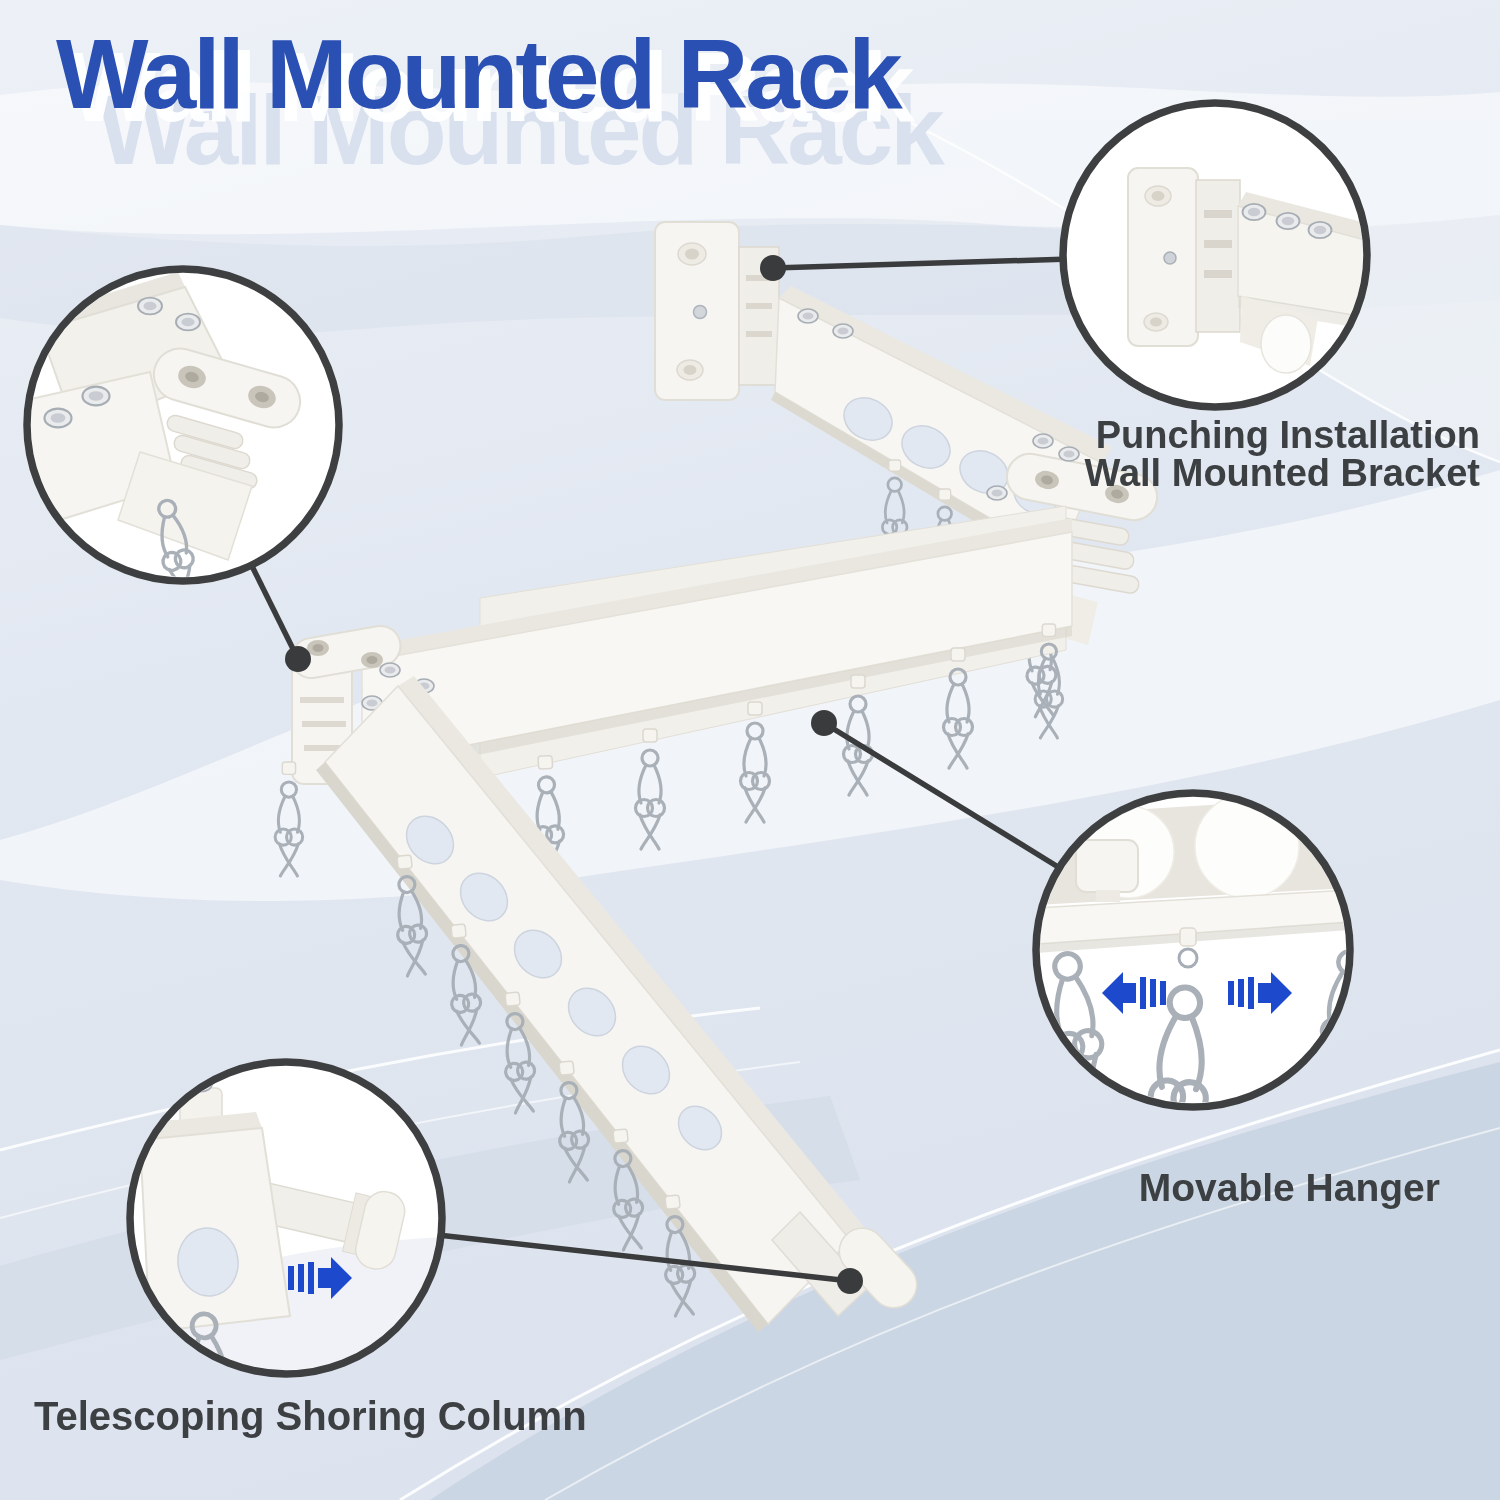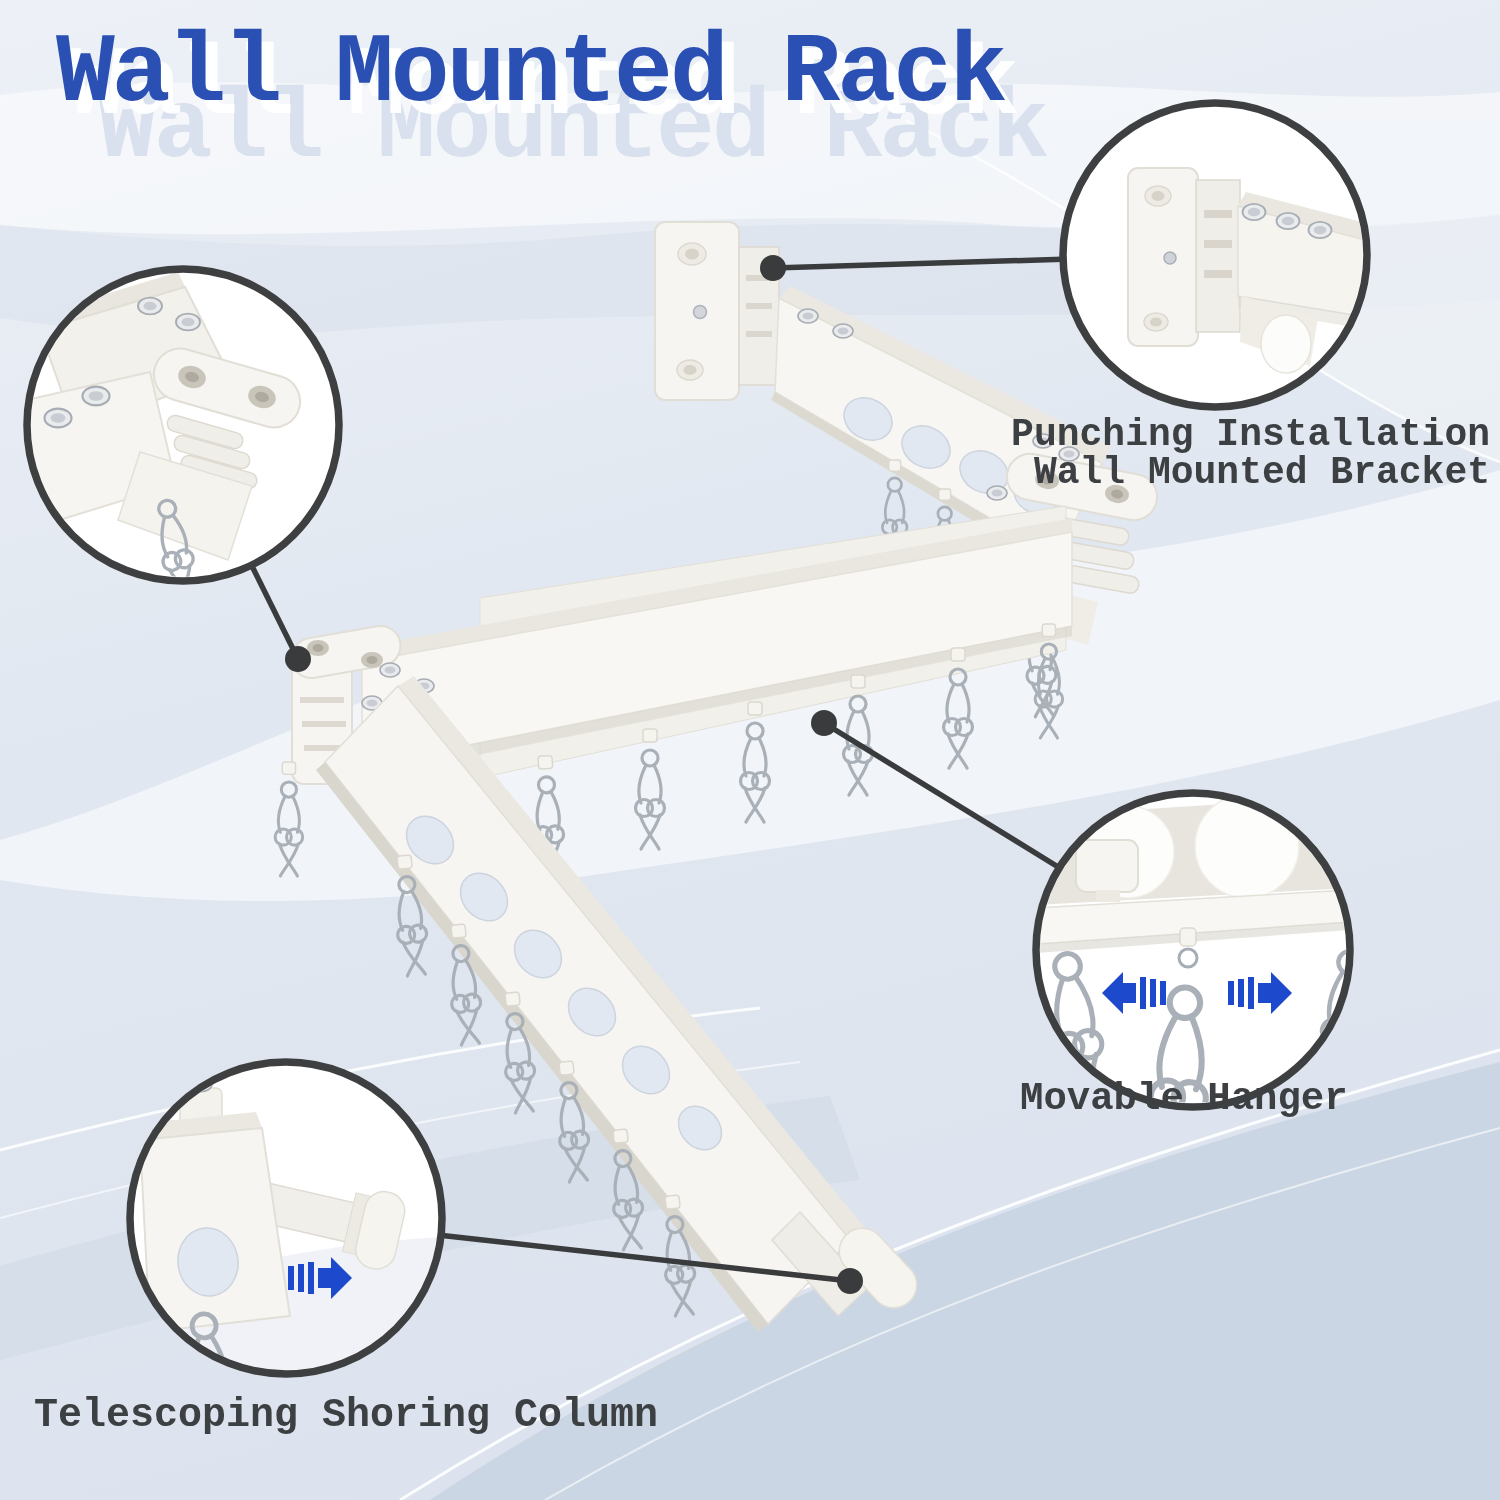--- a/index.html
+++ b/index.html
@@ -1,34 +1,34 @@
 <!DOCTYPE html>
 <html style="--title-blue: #2b50b4; --title-echo: #d9e0ee; --label-gray: #3d4043; --arrow-blue: #1d49cc; --circle-border: #3e3f40; --connector: #3a3b3c;"><head>
 <meta charset="utf-8">
 <style>
   html,body{margin:0;padding:0;background:#dfe5ee;}
   .stage{
     position:relative;width:1500px;height:1500px;overflow:hidden;
-    font-family:Liberation Mono, monospace;
+    font-family:Liberation Sans, sans-serif;
   }
   .stage svg{position:absolute;left:0;top:0;}
   .page-title{
     position:absolute;left:56px;top:18px;margin:0;
     font-size:98px;font-weight:bold;letter-spacing:-3px;
     color:var(--title-blue,#2b50b4);
     text-shadow:12px 13px 0 rgba(255,255,255,.95), 42px 56px 0 var(--title-echo,#d9e0ee);
     white-space:nowrap;
   }
   .label{
     position:absolute;font-weight:bold;font-size:39px;line-height:1.02;
     color:var(--label-gray,#3d4043);white-space:nowrap;
   }
   .label-adjustable{left:356px;top:402px;}
-  .label-bracket{right:10px;top:416px;text-align:right;line-height:1.0;font-size:38px;}
-  .label-movable{left:1020px;top:1080px;width:420px;text-align:left;}
+  .label-bracket{right:20px;top:416px;text-align:right;line-height:1.0;font-size:38px;}
+  .label-movable{left:1020px;top:1168px;width:420px;text-align:right;}
   .label-telescoping{left:34px;top:1396px;font-size:40px;}
   .connector{stroke:var(--connector,#3a3b3c);stroke-width:5.5;fill:none;}
   .dot{fill:var(--connector,#3a3b3c);}
   .zoomring{fill:none;stroke:var(--circle-border,#3e3f40);stroke-width:7.5;}
   .arrow{fill:var(--arrow-blue,#1d49cc);}
   .plast{fill:#f6f5f1;stroke:#e1ded6;stroke-width:2;}
   .plast2{fill:#f0eee8;stroke:#ddd9d0;stroke-width:1.5;}
   .boss{fill:#edebe4;stroke:#ddd9d0;stroke-width:1.5;}
   .bossIn{fill:#d7d3c9;}
   .hole{fill:#e1e8f2;stroke:#cdd4de;stroke-width:1.5;}

